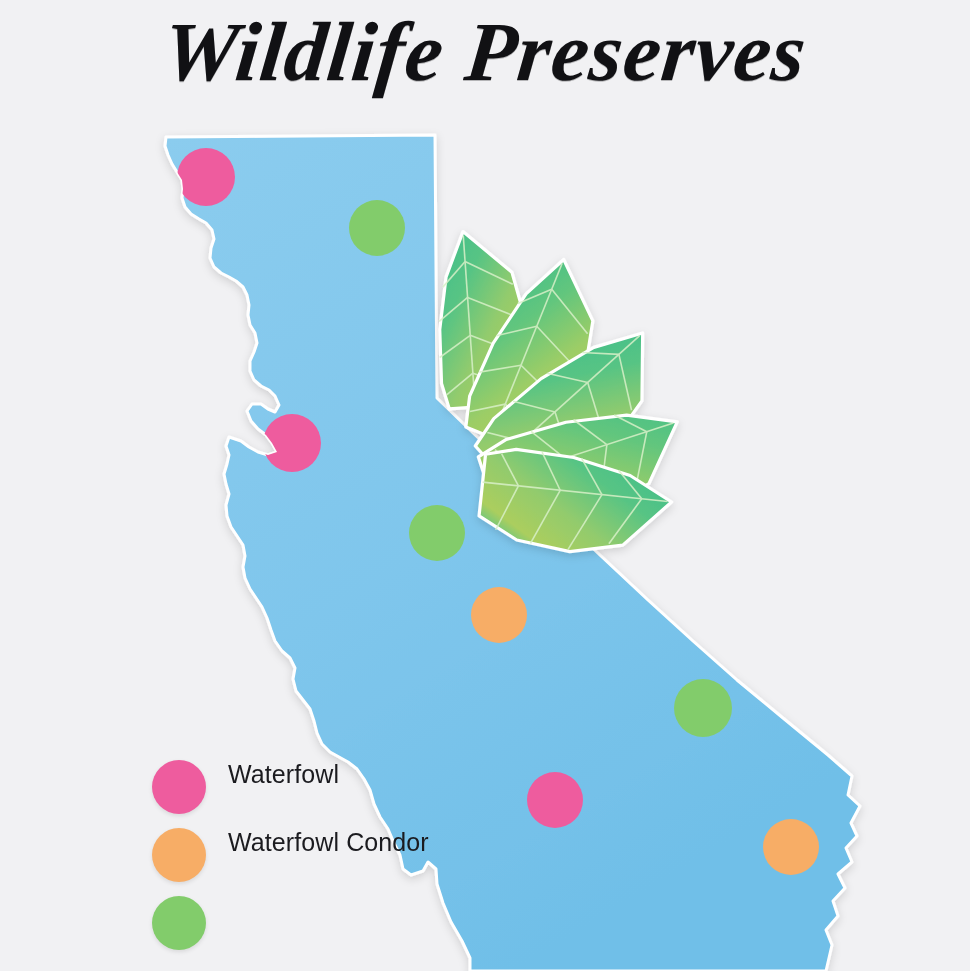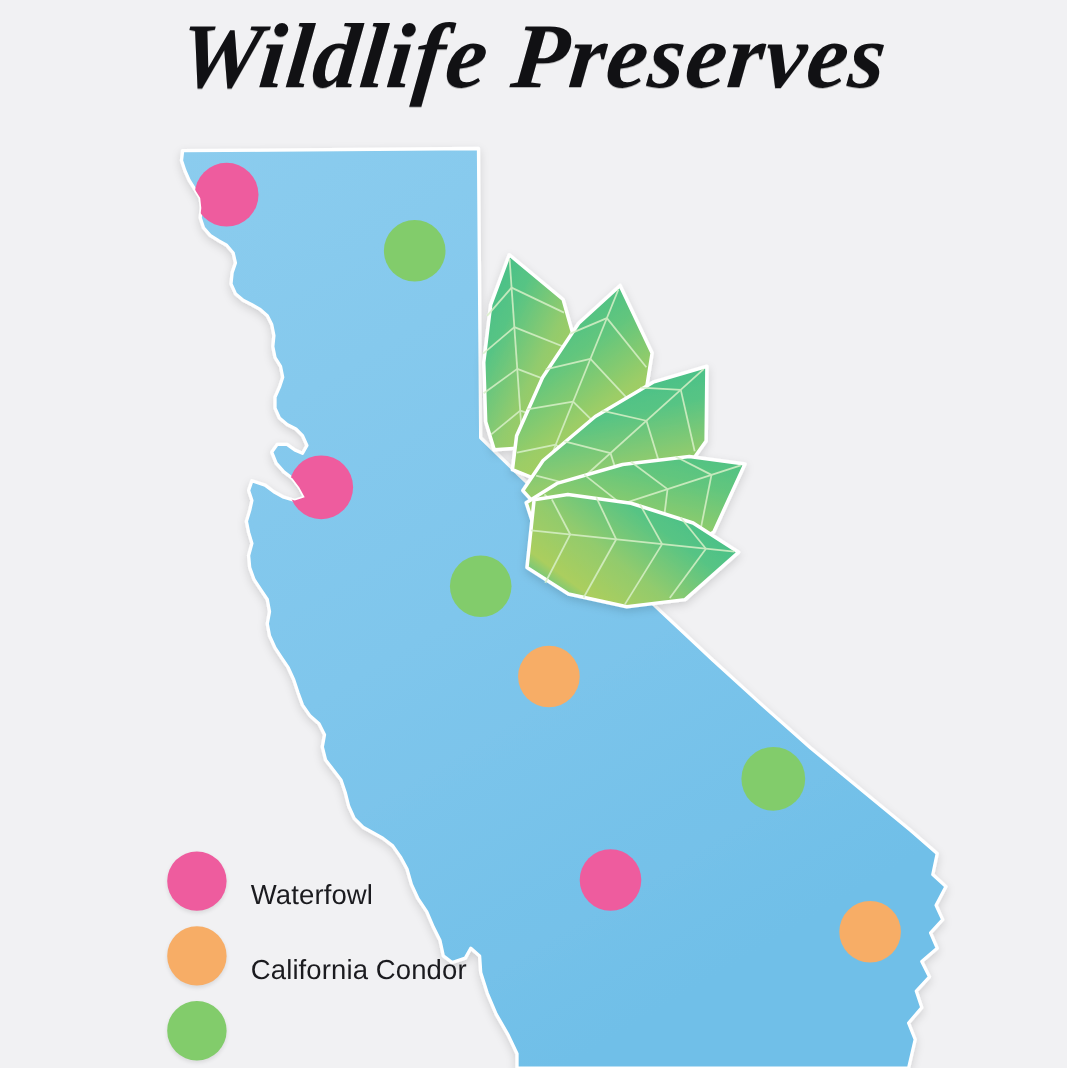--- a/index.html
+++ b/index.html
@@ -49,21 +49,21 @@
 
   
   #legend {
     position: absolute;
     left: 152px;
     top: 760px;
     width: 400px;
   }
   .legend-row {
     display: flex;
-    align-items: flex-end;
+    align-items: flex-start;
     height: 68px;
   }
   .legend-swatch {
     width: 54px;
     height: 54px;
     border-radius: 50%;
     flex: 0 0 auto;
     box-shadow: 0 2px 4px rgba(0,0,0,.10);
   }
   .legend-label {
@@ -346,21 +346,21 @@
 
   <div id="legend">
 
     <div class="legend-row">
       <span class="legend-swatch" style="background:#ee5c9e"></span>
       <span class="legend-label">Waterfowl</span>
     </div>
 
     <div class="legend-row">
       <span class="legend-swatch" style="background:#f7ad66"></span>
-      <span class="legend-label">California Condor</span>
+      <span class="legend-label">Waterfowl Condor</span>
     </div>
 
     <div class="legend-row">
       <span class="legend-swatch" style="background:#82cc6b"></span>
     </div>
 
   </div>
 
 </div>
 

